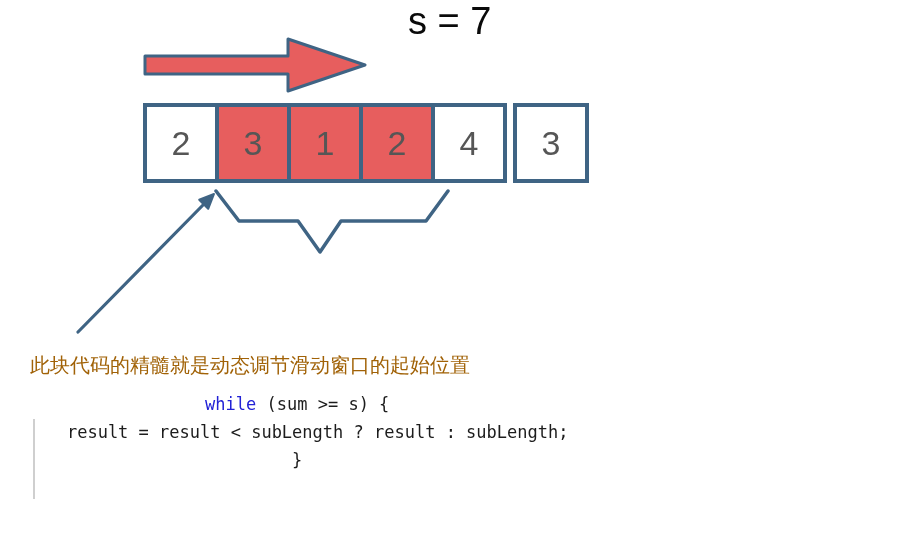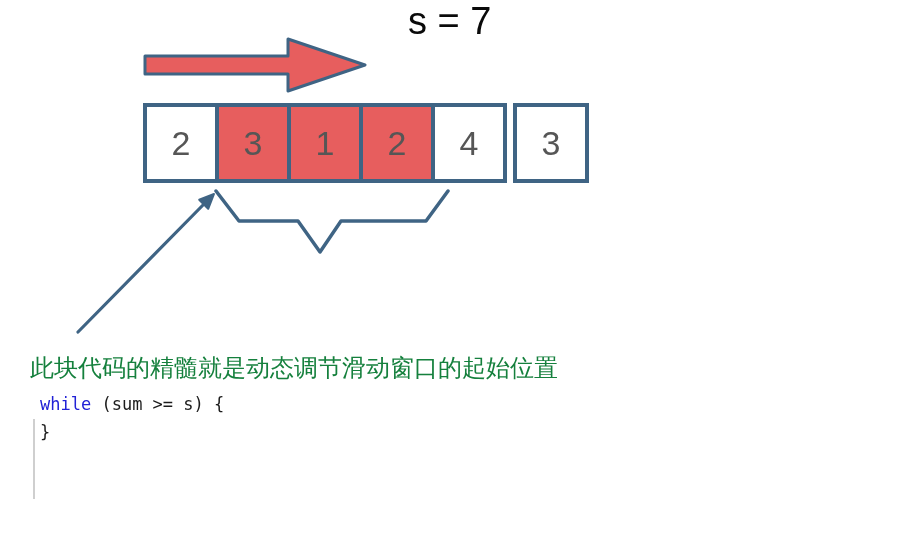--- a/index.html
+++ b/index.html
@@ -7,46 +7,46 @@
     --outline:#3f6484;
     --cell_text:#565656;
     --keyword_blue:#2222d6;
     --comment_green:#3aa33a;
     --code_black:#1c1c1c;
     --indent_guide:#cfcfcf;
   }
   *{margin:0;padding:0;box-sizing:border-box;}
   html,body{width:914px;height:540px;background:#ffffff;overflow:hidden;
     font-family:"Liberation Sans",sans-serif;}
-  .stage{position:relative;width:914px;height:540px;background:#ffffff;}
+  .stage{position:relative;width:914px;height:540px;background:#ffffff;text-align:center;}
 
   .title{position:absolute;left:408px;top:0px;font-size:38px;color:#0a0a0a;}
 
   .dir-arrow{position:absolute;left:143px;top:36px;}
 
   .cells{position:absolute;left:143px;top:103px;display:flex;align-items:flex-start;}
   .cell{width:76px;height:80px;border:4px solid var(--outline);background:#ffffff;
     display:flex;align-items:center;justify-content:center;}
   .cell + .cell{margin-left:-4px;}
   .cell.gap-before{margin-left:6px;}
   .cell.hl{background:var(--accent_red);}
   .cell span{font-size:34px;color:var(--cell_text);}
 
   .brace-svg{position:absolute;left:210px;top:185px;}
   .pointer-svg{position:absolute;left:68px;top:188px;}
 
   .window-label{position:absolute;left:279px;top:258px;font-size:28px;color:#111111;}
 
-  .annotation{position:absolute;left:30px;top:352px;font-size:24px;color:#15803d;
+  .annotation{position:absolute;left:30px;top:352px;font-size:20px;color:#a16207;
     white-space:nowrap;}
 
   .code{position:absolute;left:26px;top:390px;
     font-family:"DejaVu Sans Mono","Liberation Mono",monospace;
     font-size:17px;line-height:28px;color:var(--code_black);}
-  .code-line{white-space:pre;margin-left:14px;}
+  .code-line{white-space:pre;}
   .kw{color:var(--keyword_blue);}
   .cm{color:var(--comment_green);}
   .num{color:var(--comment_green);}
   .pl{color:var(--code_black);}
   .indent-guide{position:absolute;left:33px;top:419px;width:2px;height:80px;
     background:var(--indent_guide);}
 </style>
 </head>
 <body>
 
@@ -88,16 +88,17 @@
     <polygon points="146,6 140.2,20.8 131.2,11.8" style="fill:var(--outline);stroke:var(--outline);stroke-width:2;stroke-linejoin:round;"></polygon>
   </svg>
 
 
   <div class="annotation">此块代码的精髓就是动态调节滑动窗口的起始位置</div>
 
   <div class="indent-guide"></div>
 
   <div class="code">
       <div class="code-line"><span class="kw">while</span><span class="pl"> (sum &gt;= s) {</span></div>
+      <div class="code-line"><span class="pl">    result = result &lt; subLength ? result : subLength;</span></div>
       <div class="code-line"><span class="pl">}</span></div>
     </div>
 
 </div>
 
 </body></html>

